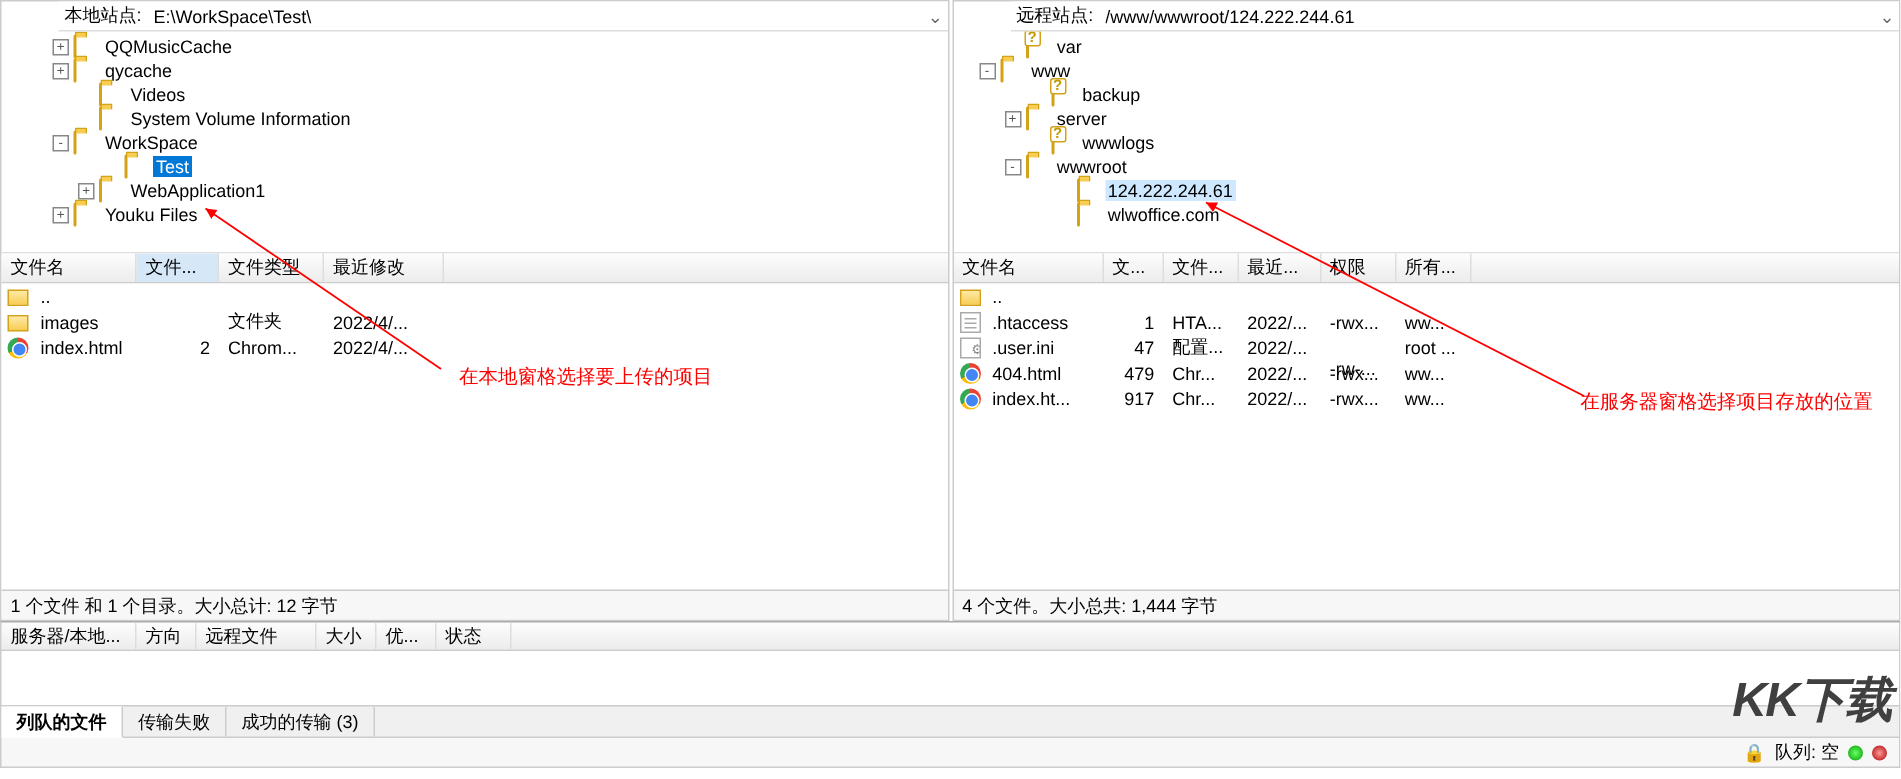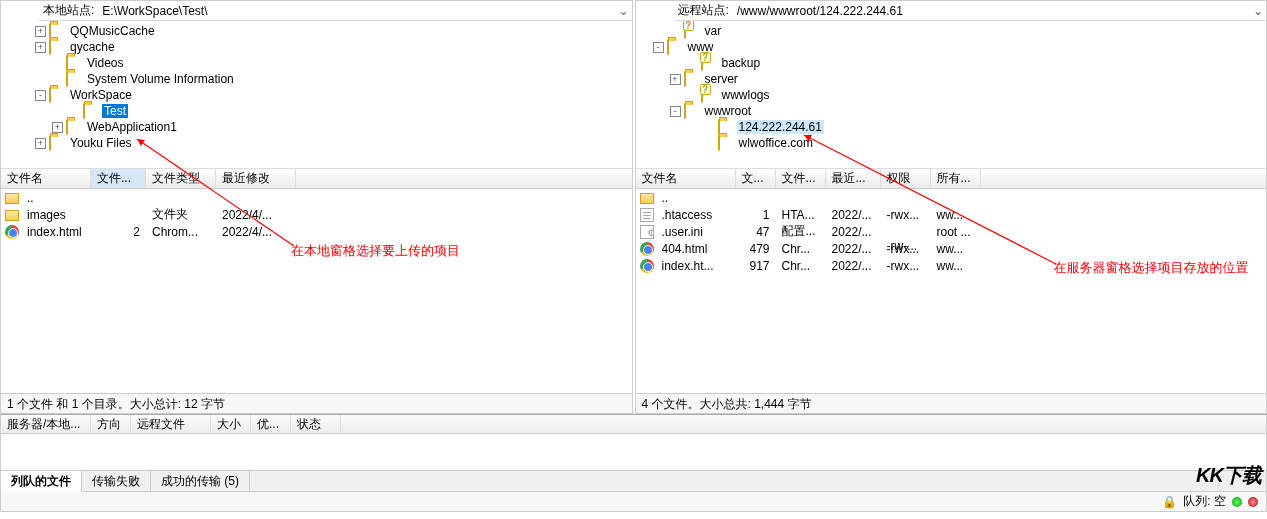--- a/index.html
+++ b/index.html
@@ -43,21 +43,21 @@
 .transfer-hdr { display:flex; background:linear-gradient(#fdfdfd,#ececec); border:1px solid #ccc; border-top:1px solid #aaa; height:20px; align-items:center; }
 .transfer-hdr div { padding:0 6px; border-right:1px solid #ddd; height:100%; display:flex; align-items:center; }
 .transfer-body { height:36px; background:#fff; border-left:1px solid #ccc; border-right:1px solid #ccc; }
 .tabs { display:flex; background:#f0f0f0; border:1px solid #ccc; height:22px; }
 .tab { padding:2px 10px; border-right:1px solid #ccc; cursor:pointer; display:flex; align-items:center; }
 .tab.active { background:#fff; font-weight:bold; border-bottom:1px solid #fff; margin-bottom:-1px; }
 .bottom-status { height:20px; border:1px solid #ccc; border-top:none; display:flex; align-items:center; justify-content:flex-end; padding:0 8px; gap:6px; background:#f7f7f7; }
 .lock-ic { color:#c49a00; }
 .dot { width:10px; height:10px; border-radius:50%; display:inline-block; }
 .dot.g{background:radial-gradient(#6f6,#090);} .dot.r{background:radial-gradient(#f99,#a00);}
-.wm { position:absolute; right:6px; bottom:30px; color:#000000; font-size:20px; font-style:italic; font-weight:bold; letter-spacing:-1px; pointer-events:none; }
+.wm { position:absolute; right:6px; bottom:30px; color:#404040; font-size:32px; font-style:italic; font-weight:bold; letter-spacing:-1px; pointer-events:none; }
 </style>
 </head>
 <body>
 
 <div class="main">
 
   <div class="pane">
     <div class="pathbar">
       <span class="pathbar-label">本地站点:</span>
       <input class="pathbar-input" value="E:\WorkSpace\Test\" style="">
@@ -157,21 +157,21 @@
       </div>
     <div class="status">1 个文件 和 1 个目录。大小总计: 12 字节</div>
     <svg class="arrow" style="left:128px;top:130px;width:170px;height:120px;">
       <defs>
           <marker id="ah1" markerWidth="8" markerHeight="8" refX="6" refY="3" orient="auto">
             <path d="M0,0 L6,3 L0,6 Z" fill="#ff0000"></path>
           </marker>
         </defs>
       <line x1="165" y1="115" x2="8" y2="8" stroke="#ff0000" stroke-width="1.2" marker-end="url(#ah1)"></line>
     </svg>
-    <div class="annot" style="left:290px;top:241px;">在本地窗格选择要上传的项目</div>
+    <div class="annot" style="left:305px;top:241px;">在本地窗格选择要上传的项目</div>
   </div>
 
   <div class="pane">
     <div class="pathbar">
       <span class="pathbar-label">远程站点:</span>
       <input class="pathbar-input" value="/www/wwwroot/124.222.244.61" style="">
       <span class="pathbar-dd">⌄</span>
     </div>
     <div class="tree" id="remote-tree">
         <div class="tree-row">
@@ -309,21 +309,21 @@
     <div style="width: 40px;">方向</div>
     <div style="width: 80px;">远程文件</div>
     <div style="width: 40px;">大小</div>
     <div style="width: 40px;">优...</div>
     <div style="width: 50px;">状态</div>
   </div>
 <div class="transfer-body"></div>
 <div class="tabs" id="tabs">
     <div class="tab active">列队的文件</div>
     <div class="tab">传输失败</div>
-    <div class="tab">成功的传输 (5)</div>
+    <div class="tab">成功的传输 (3)</div>
   </div>
 <div class="bottom-status">
   <span class="lock-ic">🔒</span>
   <span>队列: 空</span>
   <span class="dot g"></span>
   <span class="dot r"></span>
 </div>
 <div class="wm">KK下载</div>
 
 </body></html>

